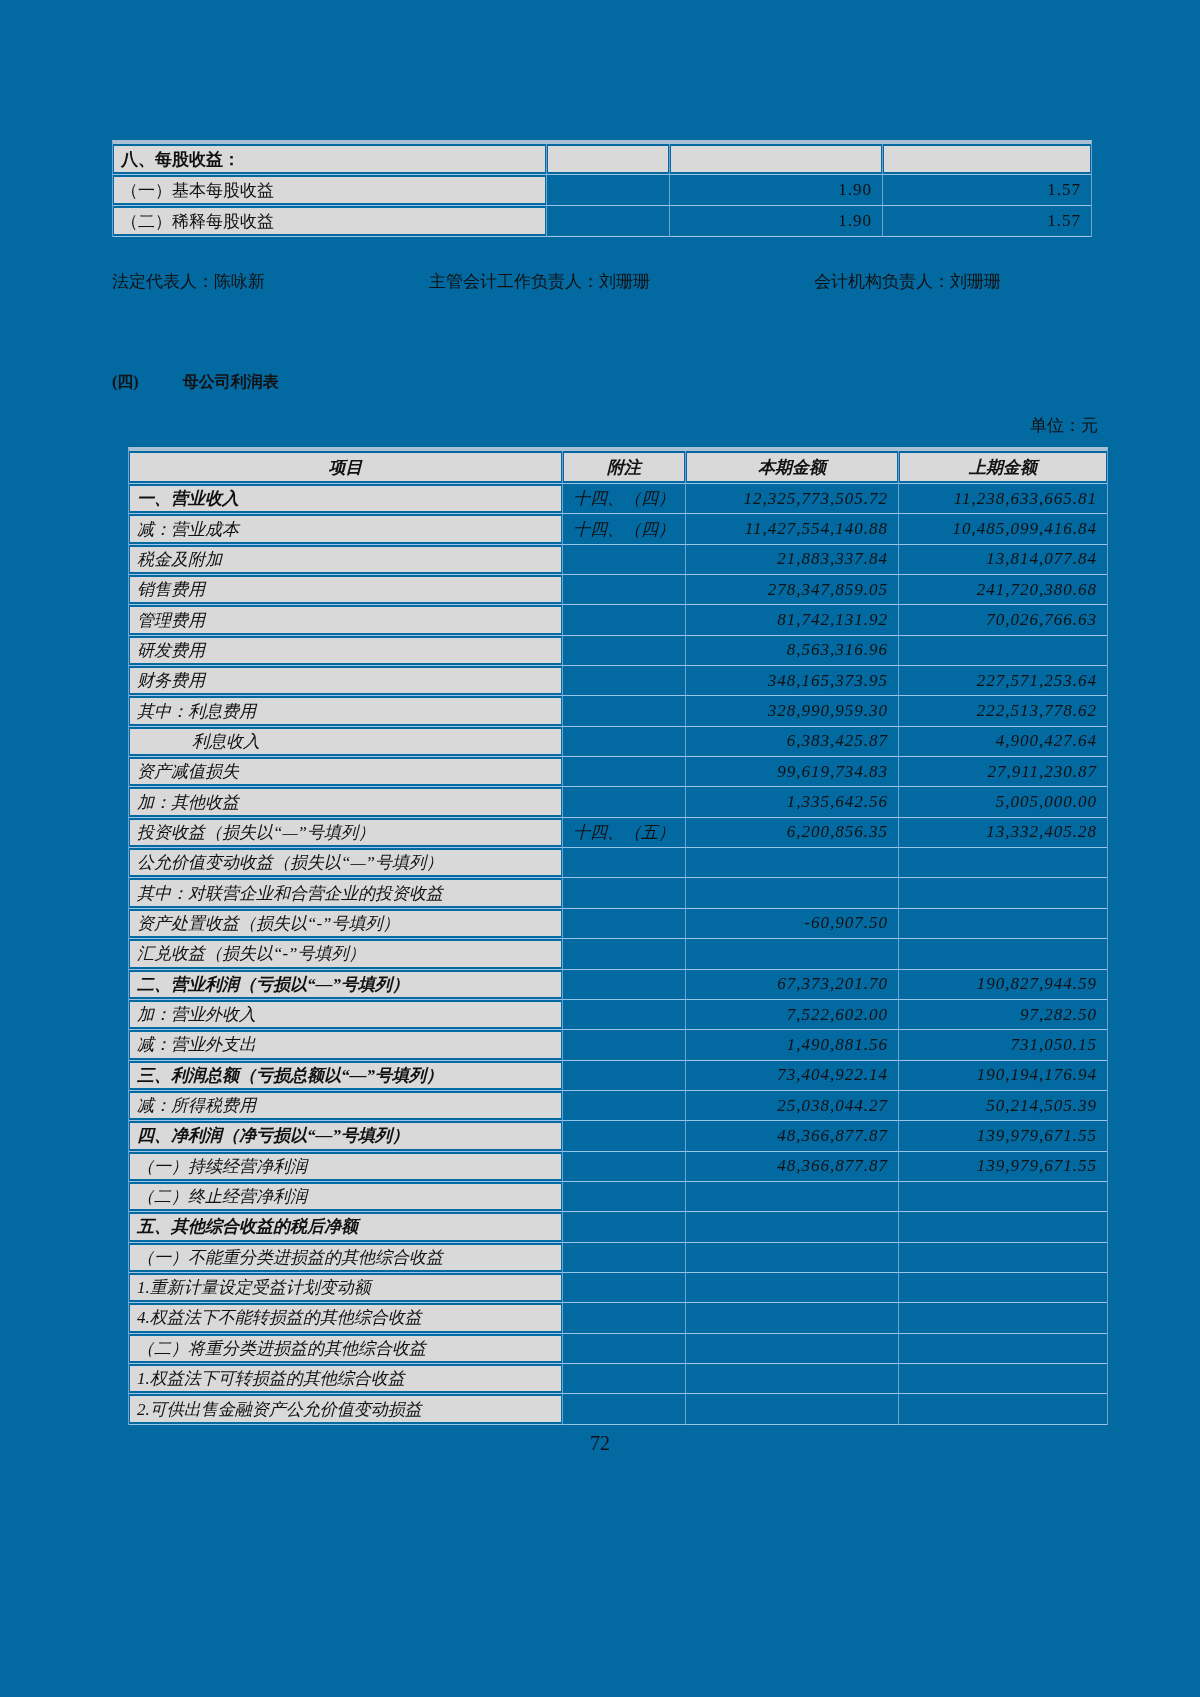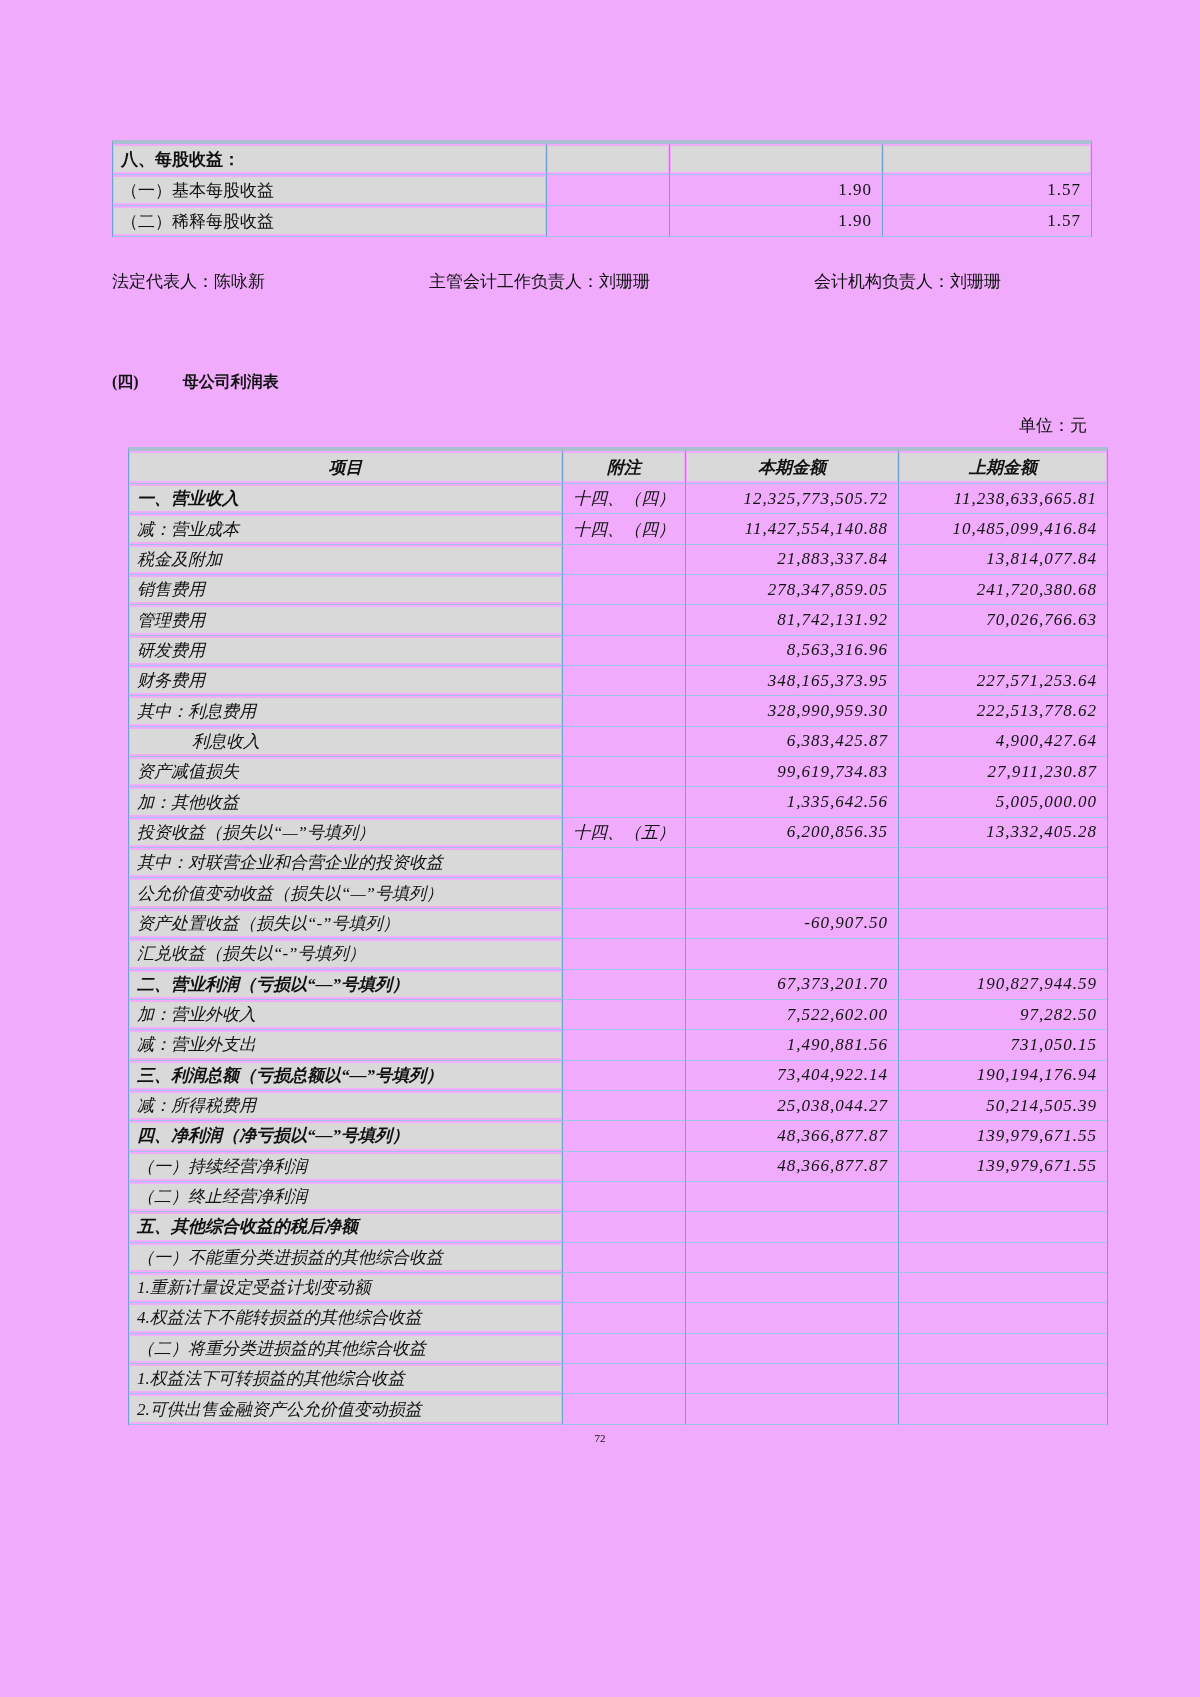--- a/index.html
+++ b/index.html
@@ -1,19 +1,19 @@
 <!DOCTYPE html>
 <html><head>
 <meta charset="utf-8">
 <style>
   html,body { margin:0; padding:0; background:#ffffff; }
   .page {
     position:relative;
     width:1200px; height:1697px;
-    background:#f0abfc;
+    background:#0369a1;
     font-family:"Liberation Serif","DejaVu Serif",serif;
     color:#111;
     overflow:hidden;
   }
   .content { position:absolute; left:112px; width:978px; }
 
   
   table.fin-table {
     border-collapse:separate; border-spacing:0;
     table-layout:fixed; width:978px;
@@ -49,25 +49,25 @@
   
   .eps-table-wrap   { position:absolute; top:140px; left:0; }
   .eps-table        { height:97px; }
   .signature-row    { position:absolute; top:270px; left:0; width:978px; font-size:17px; }
   .signature-row span { position:absolute; white-space:nowrap; }
   .sig-1 { left:0px; }
   .sig-2 { left:317px; }
   .sig-3 { left:702px; }
   .section-heading  { position:absolute; top:372px; left:0; font-size:16px; font-weight:bold; }
   .section-heading .sec-title { margin-left:44px; }
-  .unit-line        { position:absolute; top:414px; left:1px; width:978px; text-align:right; font-size:17px; padding-right:4px; box-sizing:border-box; }
+  .unit-line        { position:absolute; top:414px; left:12px; width:978px; text-align:right; font-size:17px; padding-right:4px; box-sizing:border-box; }
   .income-table-wrap{ position:absolute; top:447px; left:16px;font-style:italic; }
   .income-table     { height:978px; }
   .income-table thead tr { height:33px; }
-  .page-number      { position:absolute; top:1432px; left:0; width:1200px; text-align:center; font-size:11px; }
+  .page-number      { position:absolute; top:1432px; left:0; width:1200px; text-align:center; font-size:20px; }
 </style>
 </head>
 <body>
 
 <div class="page">
   <div class="content">
 
     <div class="eps-table-wrap">
       <table class="fin-table eps-table">
         <colgroup>
@@ -237,30 +237,30 @@
     <td class="c-label gray ind-1">
                 <span class="txt">投资收益（损失以“—”号填列）</span>
               </td>
     <td class="c-note">十四、（五）</td>
     <td class="c-num c-cur">6,200,856.35</td>
     <td class="c-num c-pri">13,332,405.28</td>
   </tr>
 
   <tr>
     <td class="c-label gray ind-1">
+                <span class="txt">公允价值变动收益（损失以“—”号填列）</span>
+              </td>
+    <td class="c-note"></td>
+    <td class="c-num c-cur"></td>
+    <td class="c-num c-pri"></td>
+  </tr>
+
+  <tr>
+    <td class="c-label gray ind-1">
                 <span class="txt">其中：对联营企业和合营企业的投资收益</span>
-              </td>
-    <td class="c-note"></td>
-    <td class="c-num c-cur"></td>
-    <td class="c-num c-pri"></td>
-  </tr>
-
-  <tr>
-    <td class="c-label gray ind-1">
-                <span class="txt">公允价值变动收益（损失以“—”号填列）</span>
               </td>
     <td class="c-note"></td>
     <td class="c-num c-cur"></td>
     <td class="c-num c-pri"></td>
   </tr>
 
   <tr>
     <td class="c-label gray ind-1">
                 <span class="txt">资产处置收益（损失以“-”号填列）</span>
               </td>

